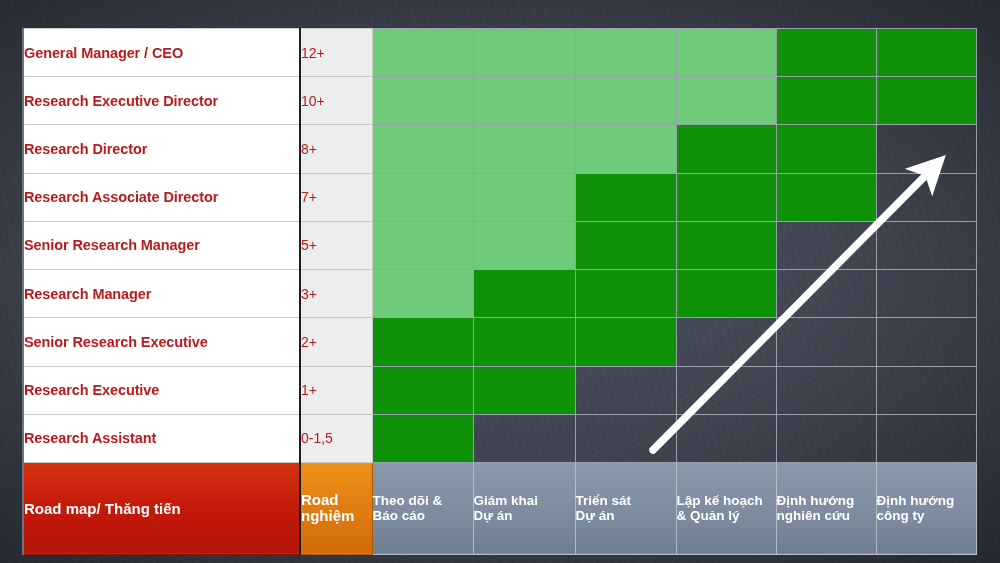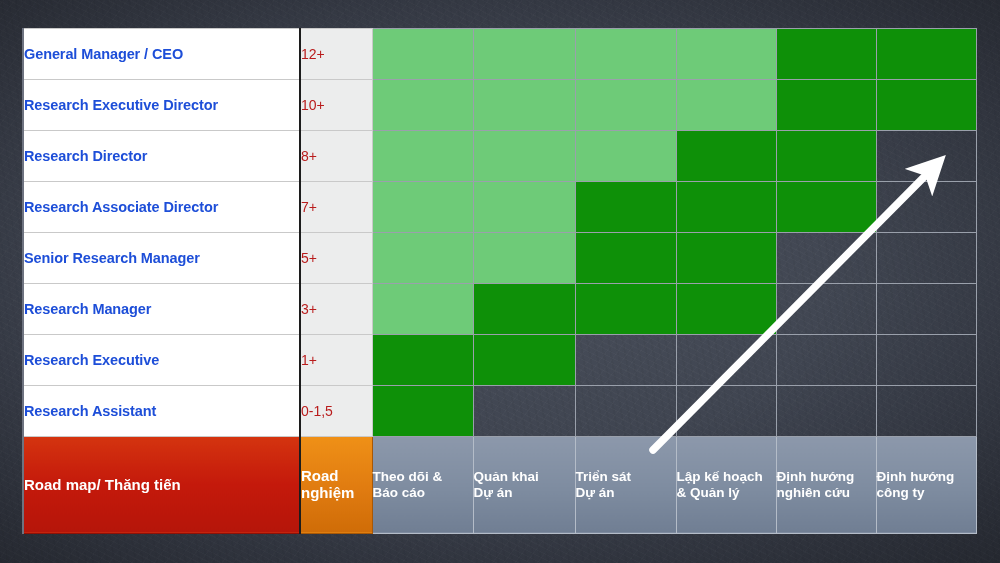--- a/index.html
+++ b/index.html
@@ -40,21 +40,21 @@
   }
   table.grid {
     width: 100%; height: 100%;
     border-collapse: collapse;
     table-layout: fixed;
   }
   table.grid td { padding: 0; }
 
   .role-cell {
     background: #ffffff;
-    color: #1d4ed8;
+    color: #b91c1c;
     font-size: 14.5px;
     font-weight: bold;
     padding-left: 8px;
     border: 1px solid #c9c9c9;
     border-left: 2px solid #6e7380;
     white-space: nowrap;
     letter-spacing: -0.1px;
   }
   .exp-cell {
     background: #eceded;
@@ -187,20 +187,30 @@
             <td class="role-cell">Research Manager</td>
             <td class="exp-cell">3+</td>
             <td class="lvl l"></td>
             <td class="lvl d"></td>
             <td class="lvl d"></td>
             <td class="lvl d"></td>
             <td class="lvl e"></td>
             <td class="lvl e"></td>
           </tr>
           <tr style="height: 48.2222px;">
+            <td class="role-cell">Senior Research Executive</td>
+            <td class="exp-cell">2+</td>
+            <td class="lvl d"></td>
+            <td class="lvl d"></td>
+            <td class="lvl d"></td>
+            <td class="lvl e"></td>
+            <td class="lvl e"></td>
+            <td class="lvl e"></td>
+          </tr>
+          <tr style="height: 48.2222px;">
             <td class="role-cell">Research Executive</td>
             <td class="exp-cell">1+</td>
             <td class="lvl d"></td>
             <td class="lvl d"></td>
             <td class="lvl e"></td>
             <td class="lvl e"></td>
             <td class="lvl e"></td>
             <td class="lvl e"></td>
           </tr>
           <tr style="height: 48.2222px;">
@@ -212,21 +222,21 @@
             <td class="lvl e"></td>
             <td class="lvl e"></td>
             <td class="lvl e"></td>
           </tr>
           <tr style="height: 92px;">
             <td class="hdr-role">Road map/ Thăng tiến</td>
             <td class="hdr-exp" style="white-space: pre-line;">Road
 nghiệm</td>
             <td class="hdr-col">Theo dõi &amp;
 Báo cáo</td>
-            <td class="hdr-col">Quản khai
+            <td class="hdr-col">Giám khai
 Dự án</td>
             <td class="hdr-col">Triển sát
 Dự án</td>
             <td class="hdr-col">Lập kế hoạch
 &amp; Quản lý</td>
             <td class="hdr-col">Định hướng
 nghiên cứu</td>
             <td class="hdr-col">Định hướng
 công ty</td>
           </tr>

